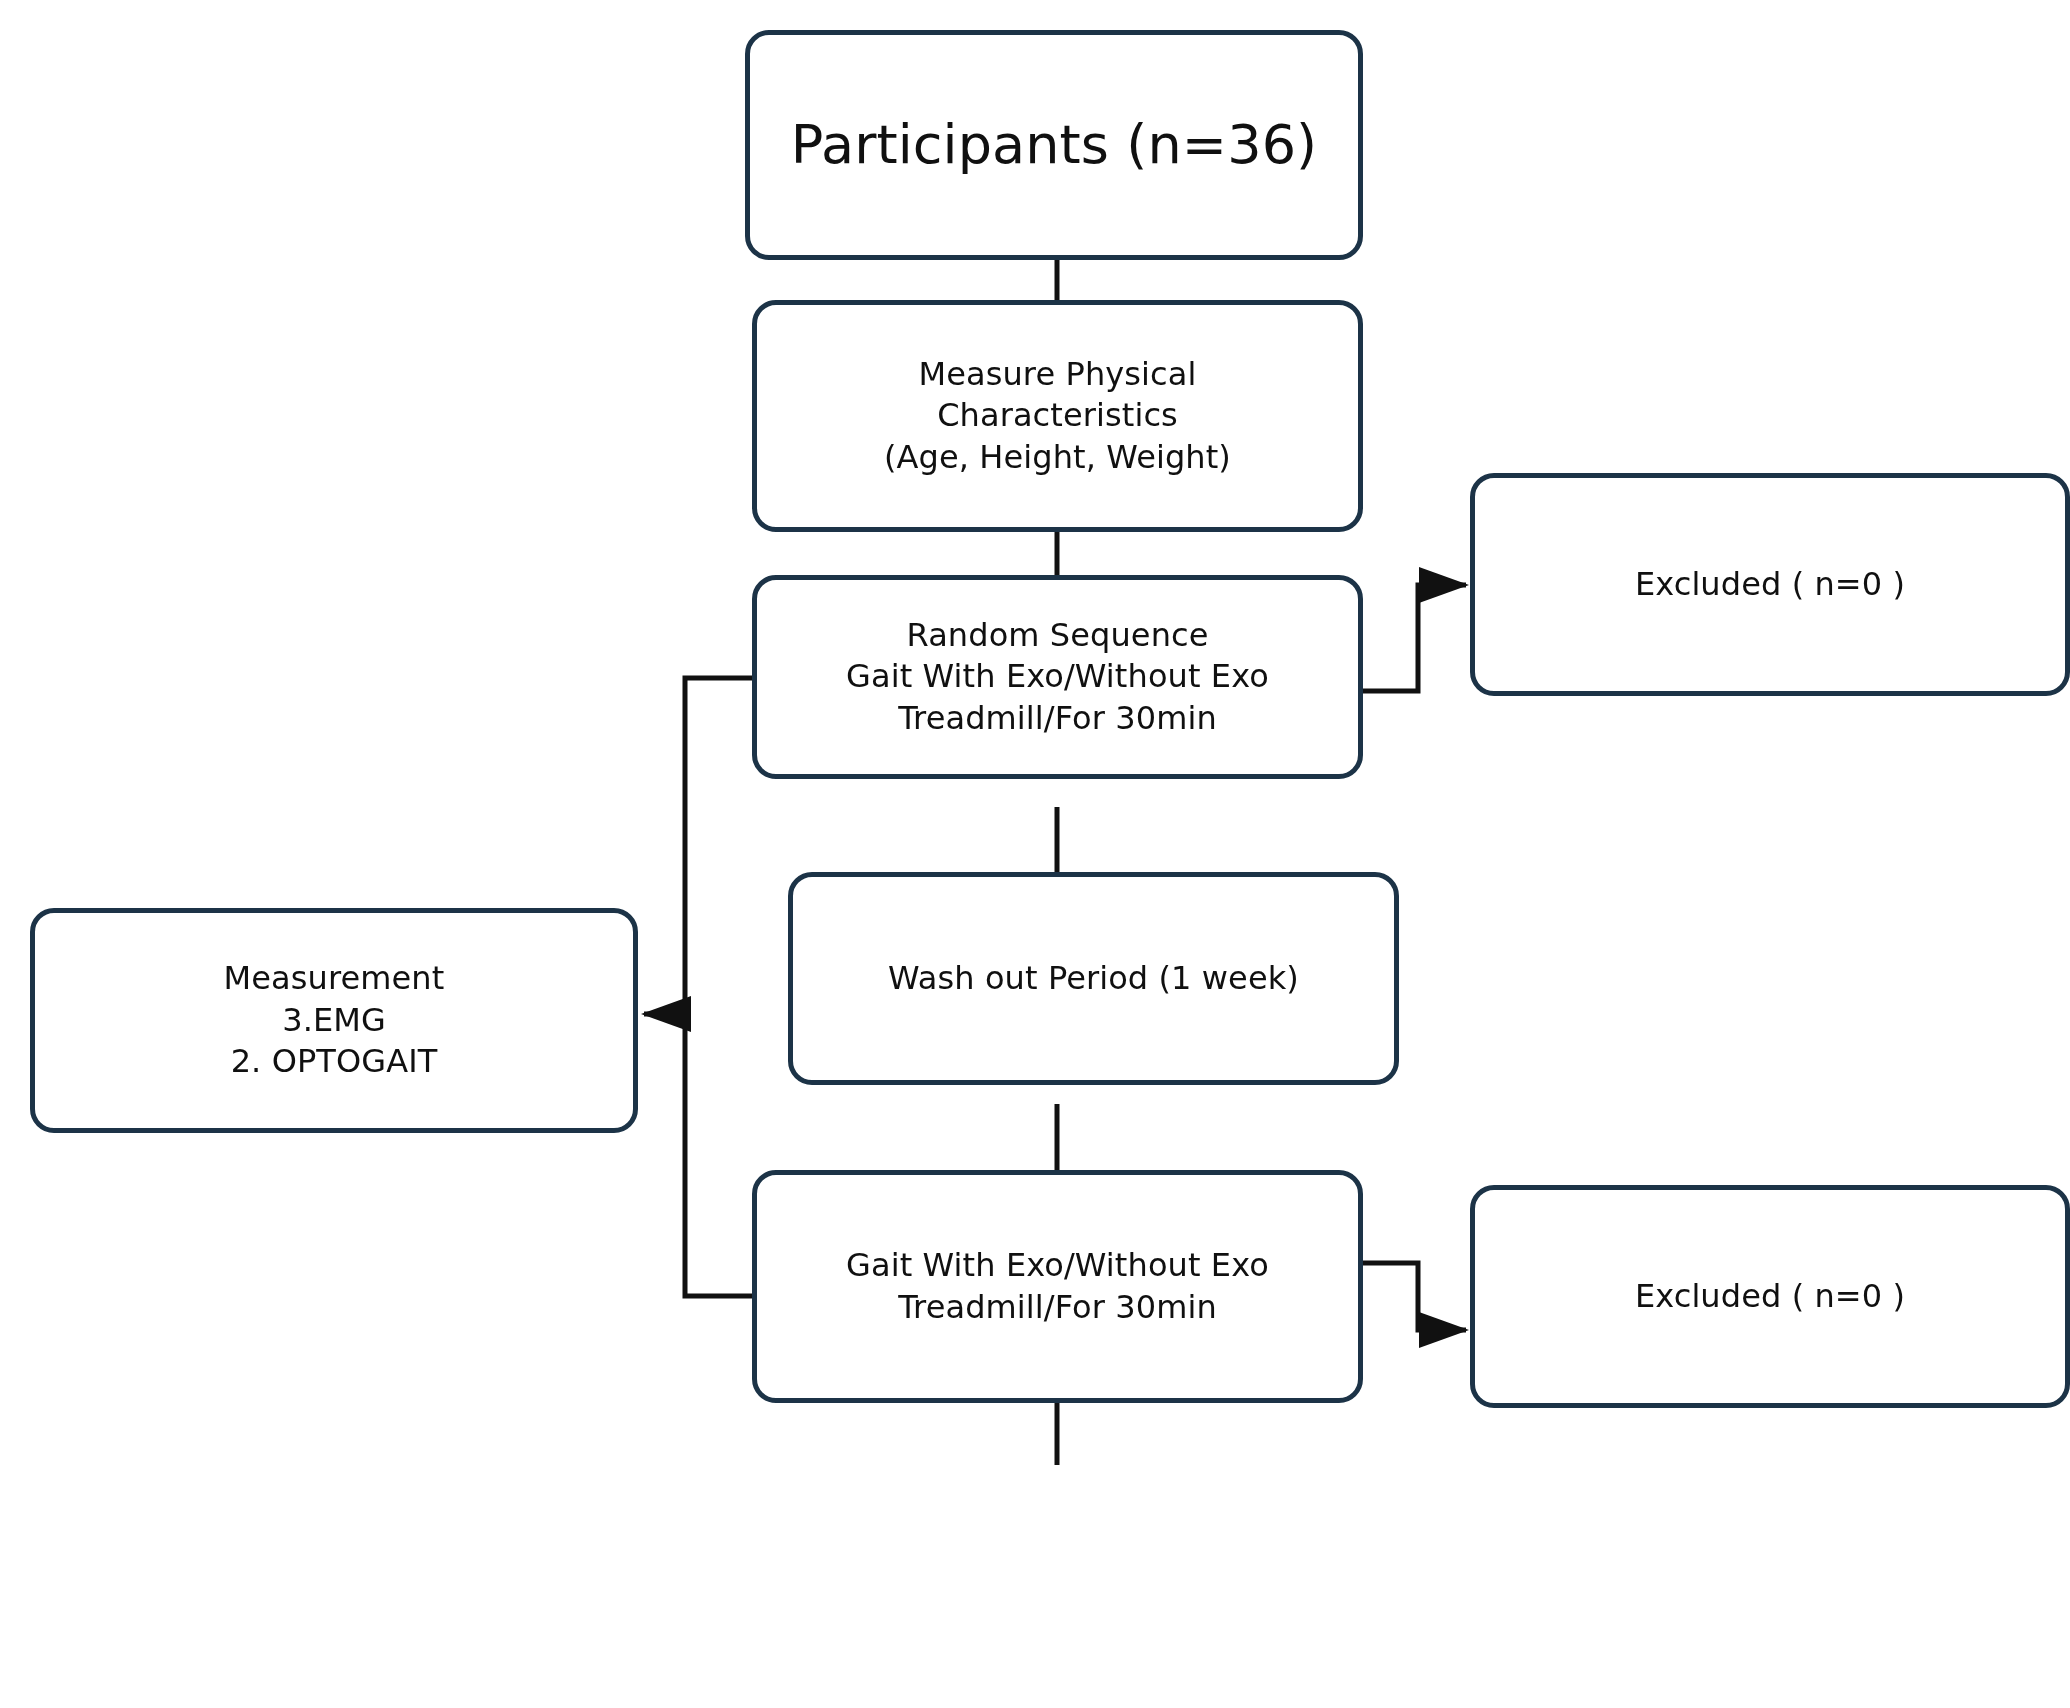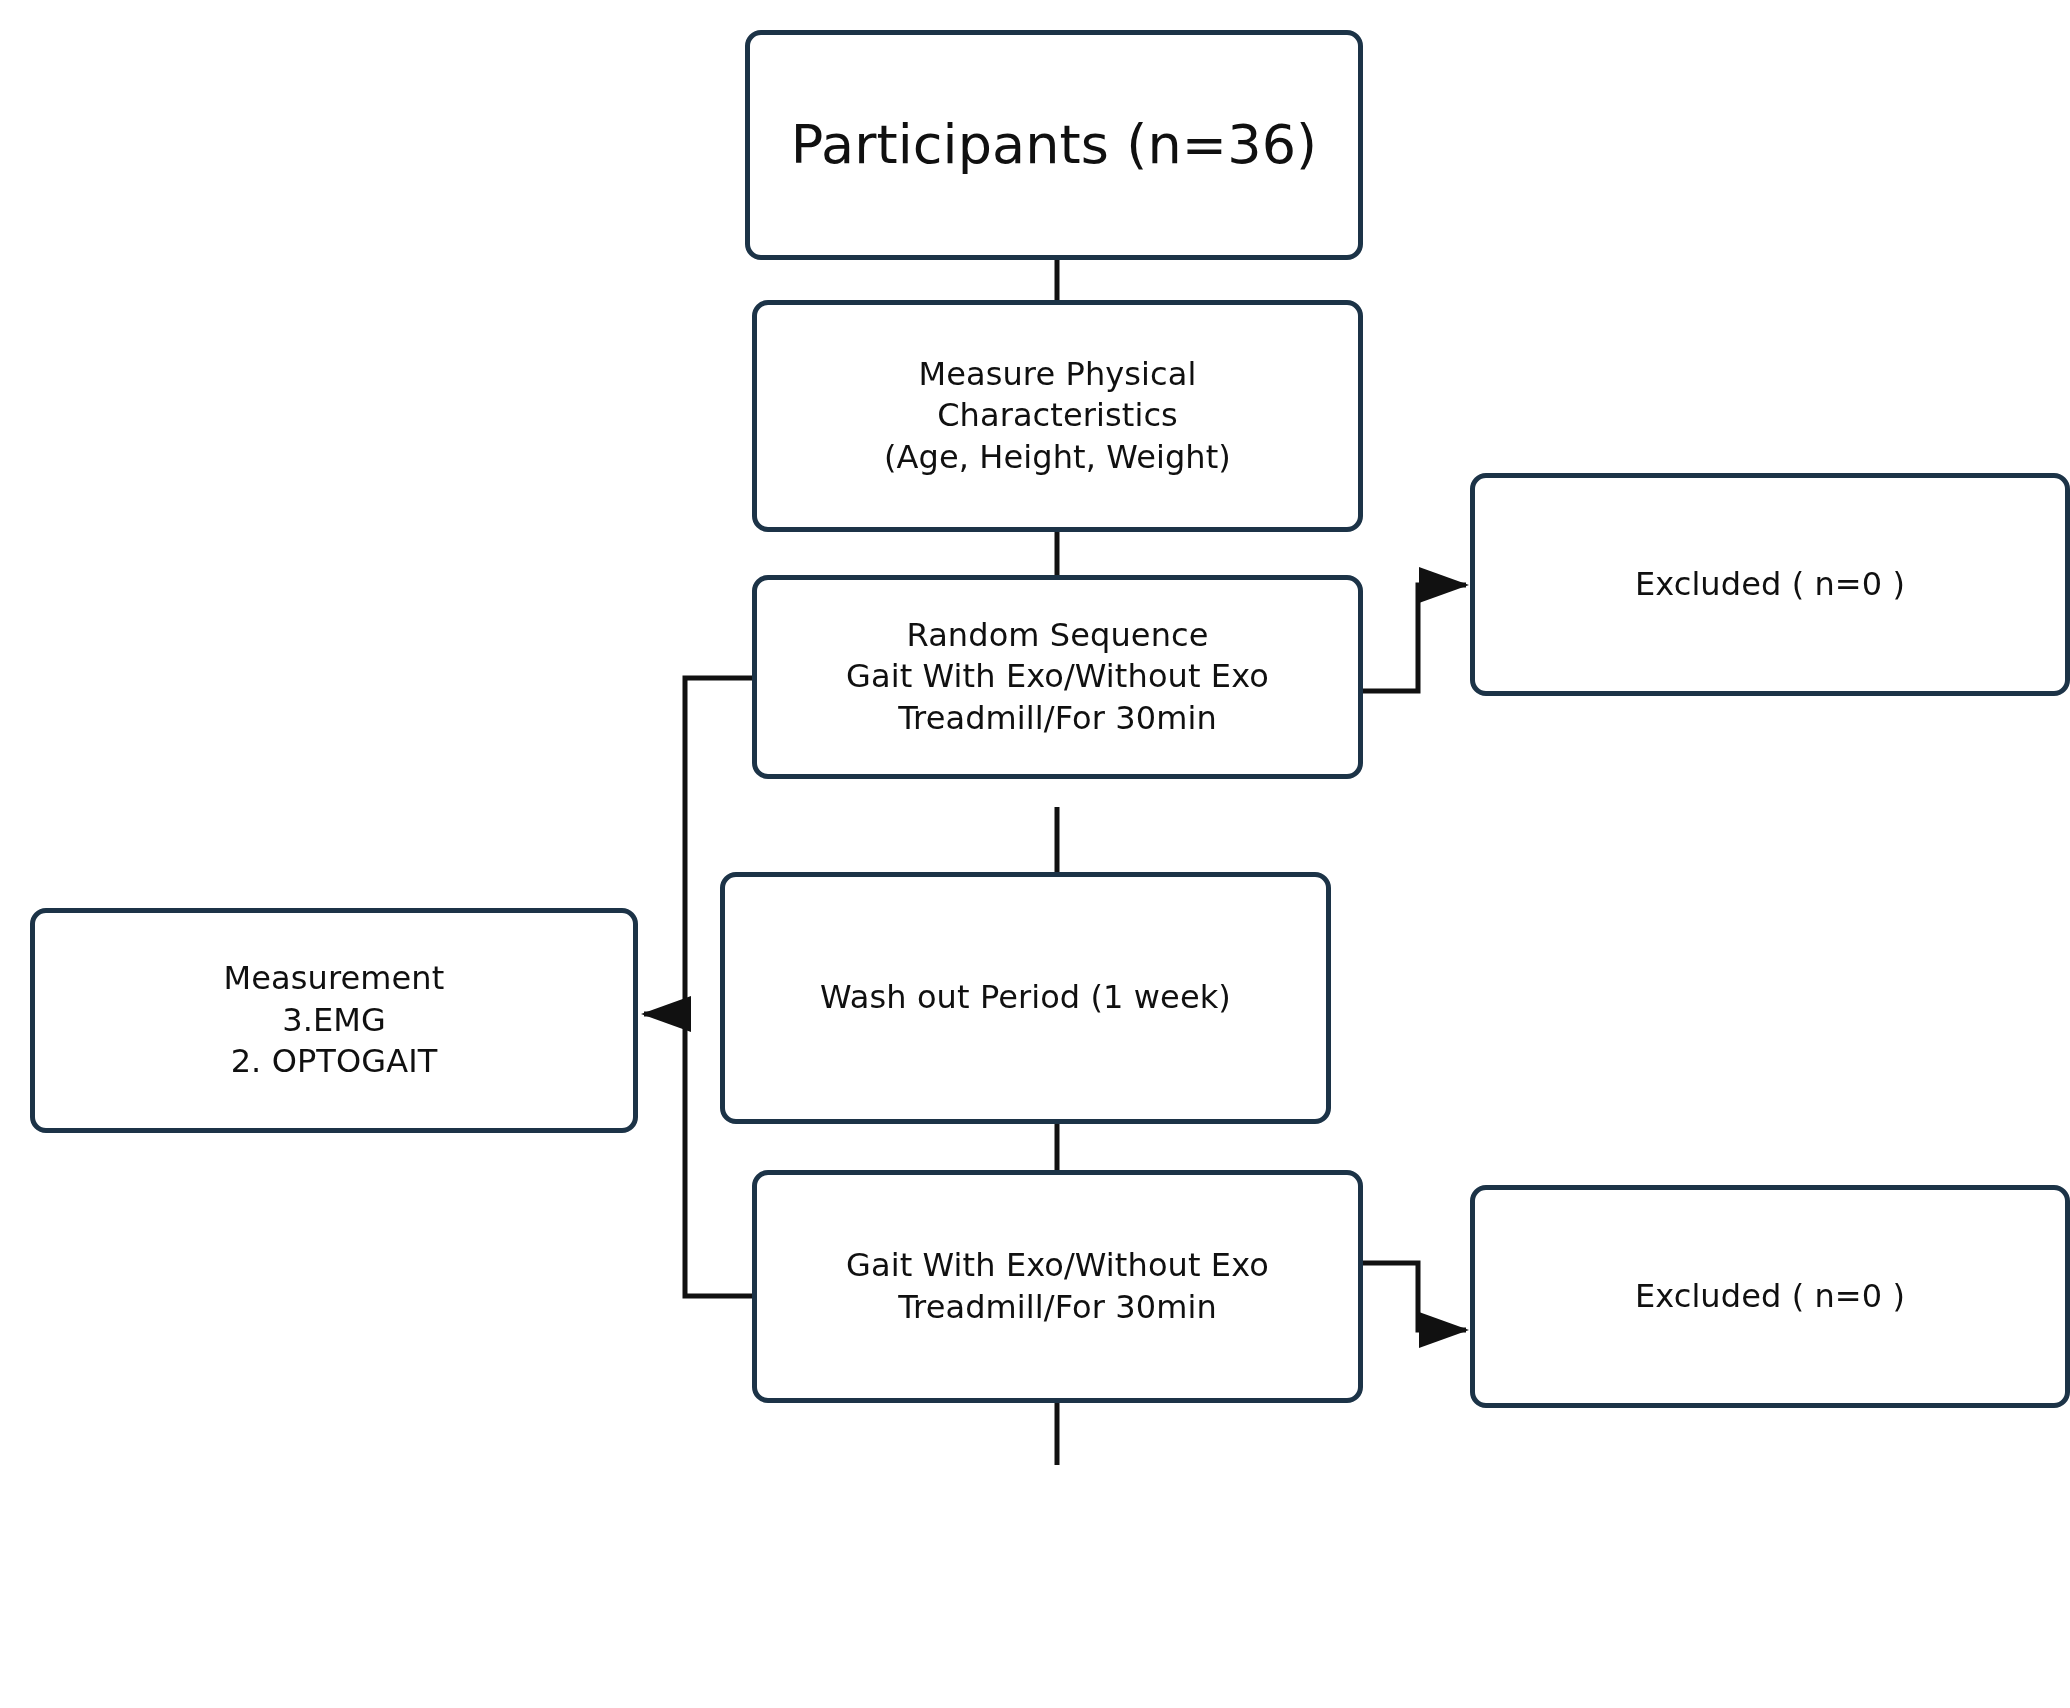--- a/index.html
+++ b/index.html
@@ -21,21 +21,21 @@
     position: absolute;
     left: 0;
     top: 0;
     width: 2070px;
     height: 1708px;
   }
   .node {
     position: absolute;
     box-sizing: border-box;
     border: 5px solid #1c3347;
-    border-radius: 16px;
+    border-radius: 24px;
     background: #ffffff;
     display: flex;
     align-items: center;
     justify-content: flex-end;
     text-align: center;
     color: #101010;
     line-height: 1.30;
     z-index: 3;
   }
   .node .txt {
@@ -43,21 +43,21 @@
     white-space: pre-line;
     font-size: 32px;
     letter-spacing: 0.1px;
   }
   
   #node-participants   { left: 745px;  top: 30px;   width: 618px; height: 230px; }
   #node-participants .txt { font-size: 54px; }
   #node-measure        { left: 752px;  top: 300px;  width: 611px; height: 232px; }
   #node-random         { left: 752px;  top: 575px;  width: 611px; height: 204px; }
   #node-excluded-1     { left: 1470px; top: 473px;  width: 600px; height: 223px; }
-  #node-washout        { left: 720px;  top: 872px;  width: 611px; height: 252px; }
+  #node-washout        { left: 788px;  top: 872px;  width: 611px; height: 213px; }
   #node-measurement    { left: 30px;   top: 908px;  width: 608px; height: 225px; }
   #node-gait2          { left: 752px;  top: 1170px; width: 611px; height: 233px; }
   #node-excluded-2     { left: 1470px; top: 1185px; width: 600px; height: 223px; }
   #node-stats          { left: 752px;  top: 1465px; width: 611px; height: 240px; }
 </style>
 </head>
 <body>
 
 <div id="canvas">
 

